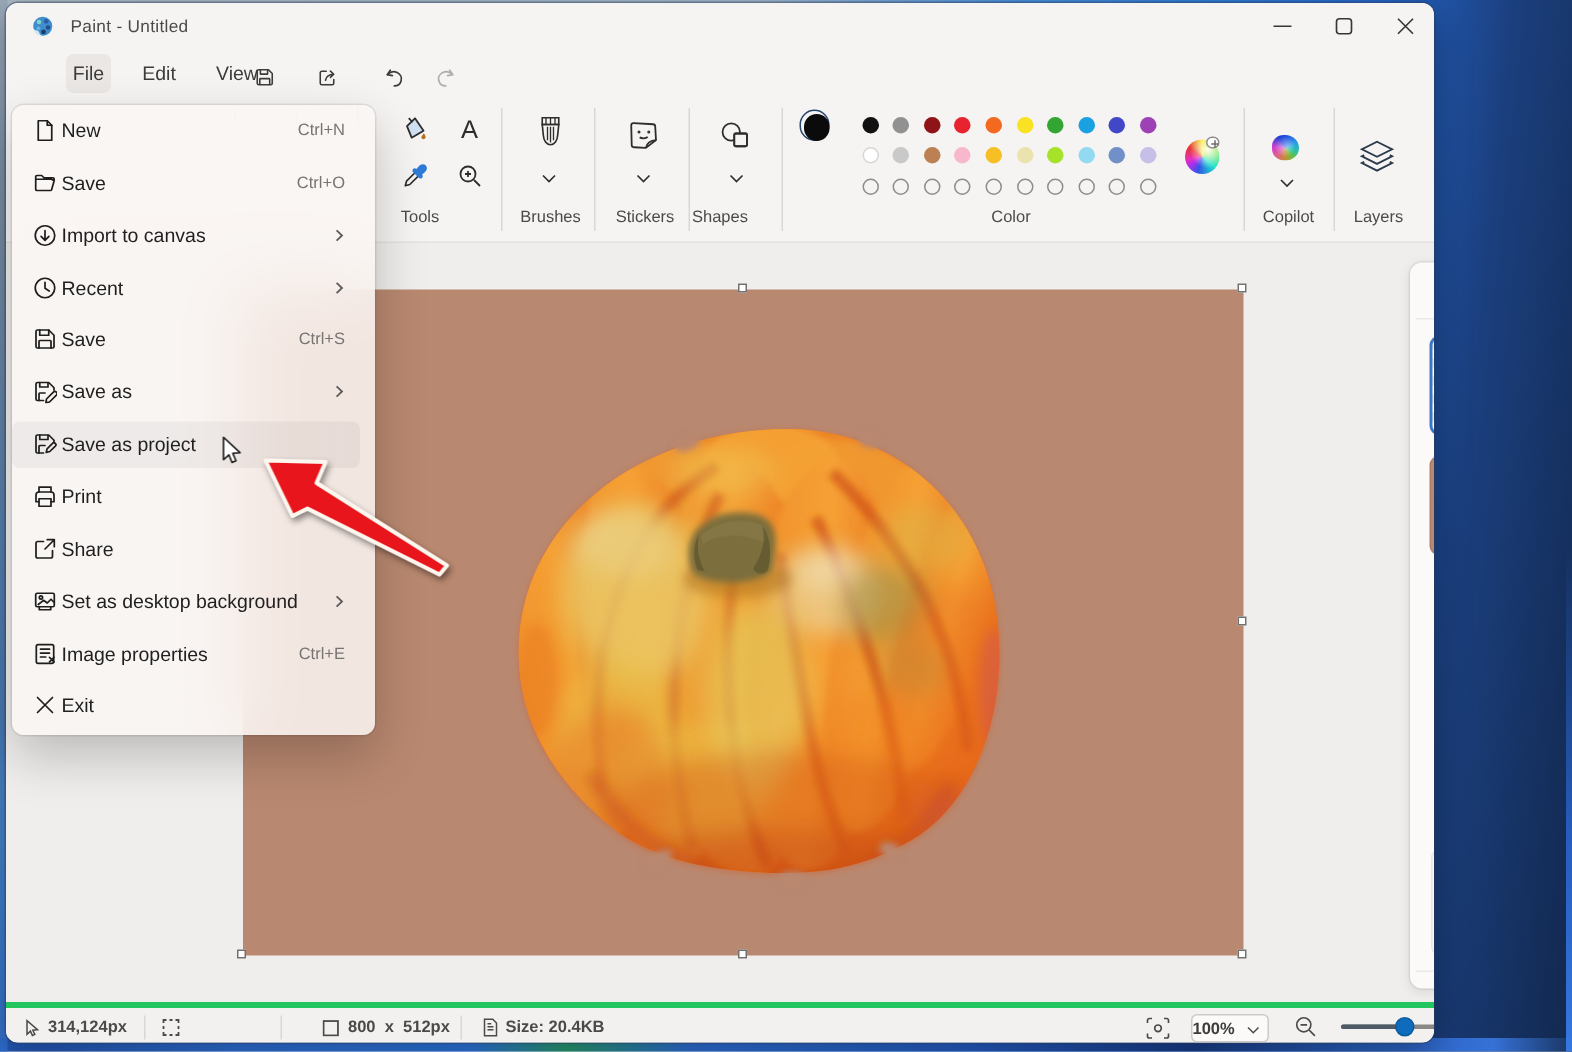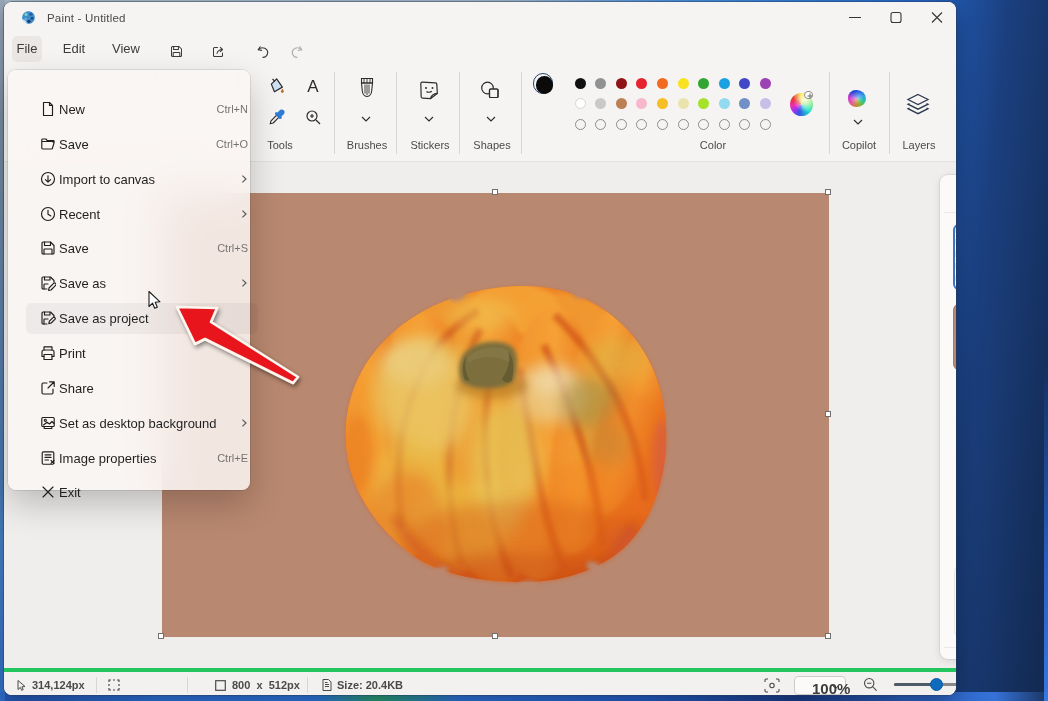--- a/index.html
+++ b/index.html
@@ -21,21 +21,21 @@
   position:absolute; left:4px; top:2px; width:952px; height:693px;
   border-radius:8px; background:#f6f4f2; overflow:hidden;
   box-shadow:0 0 0 1px rgba(40,60,90,.45), 0 8px 24px rgba(0,0,0,.35);
 }
 
 #titlebar { position:absolute; left:0; top:0; width:100%; height:31px; background:#f6f4f2; }
 #title-text { position:absolute; left:43px; top:10px; font-size:11.5px; color:#4a4a4a; letter-spacing:.2px; }
 .wbtn { position:absolute; top:0; width:46px; height:31px; color:#363636; }
 
 #menubar { position:absolute; left:0; top:31px; width:100%; height:31px; }
-.mb-item { position:absolute; top:3px; height:26px; line-height:26px; font-size:13px; color:#3c3c3c; text-align:center; }
+.mb-item { position:absolute; top:3px; height:26px; line-height:26px; font-size:13px; color:#3c3c3c; text-align:center;margin-left:32px; }
 .vsep { position:absolute; width:1px; background:#d9d6d3; }
 
 #toolbar { position:absolute; left:0; top:62px; width:100%; height:98px; border-bottom:1px solid #e4e1de; }
 .tlabel { position:absolute; top:75px; font-size:11px; color:#4c4a48; text-align:left; transform:translateX(-50%); }
 .sw { position:absolute; border-radius:50%; width:11px; height:11px; }
 .swo { position:absolute; border-radius:50%; width:11px; height:11px; border:1px solid #8f8d8b; background:transparent; }
 .chev { position:absolute; width:10px; height:6px; }
 
 #workspace { position:absolute; left:0; top:160px; width:100%; height:506px; background:#f0eeec; }
 #canvas { position:absolute; left:158px; top:31px; width:667px; height:444px; background:#b98870; }
@@ -44,21 +44,21 @@
 #rpanel { position:absolute; left:936px; top:13px; width:102px; height:484px; background:#fbfaf9; border-radius:8px;
   box-shadow:0 0 0 1px rgba(0,0,0,.06), 0 2px 8px rgba(0,0,0,.10); }
 
 #statusbar { position:absolute; left:0; top:666px; width:100%; height:27px; background:#f3f1ef; border-top:4px solid #22c55e; font-size:11px; color:#4c4a48;font-weight:bold; }
 
 #flyout { position:absolute; left:8px; top:70px; width:242px; height:420px; border-radius:8px;
   background:rgba(250,246,243,.86);
   -webkit-backdrop-filter:blur(22px) saturate(1.15); backdrop-filter:blur(22px) saturate(1.15);
   box-shadow:0 0 0 1px rgba(0,0,0,.09), 0 14px 34px rgba(0,0,0,.22);
 }
-.fi { position:absolute; left:18px; width:232px; height:35px;margin-top:22px; }
+.fi { position:absolute; left:0; width:232px; height:35px; }
 .fi .lab { position:absolute; left:33px; top:50%; transform:translateY(-50%); font-size:13px; color:#1f1f1f; }
 .fi .acc { position:absolute; right:10px; top:50%; transform:translateY(-50%); font-size:11px; color:#767472; }
 .fi .ico { position:absolute; left:14px; top:50%; transform:translateY(-50%); width:16px; height:16px; }
 .fi .sub { position:absolute; right:9px; top:50%; transform:translateY(-50%); width:10px; height:10px; }
 .fi.hl { background:rgba(0,0,0,.045); border-radius:5px; }
 </style>
 </head>
 <body>
 <div id="win">
   <div id="titlebar">
@@ -167,21 +167,21 @@
     <div class="tlabel" style="left:426px;">Stickers</div>
 
     <svg class="abs" style="left:475px;top:16px" width="23" height="21" viewBox="0 0 23 21" fill="none" stroke="#2d2d2d" stroke-width="1.2">
       <circle cx="8.5" cy="8" r="5.8"></circle>
       <rect x="10.5" y="9" width="8.5" height="8.5" rx="1" fill="#f6f4f2"></rect>
       <rect x="10.5" y="9" width="8.5" height="8.5" rx="1"></rect>
     </svg>
     <svg class="chev" style="left:482px;top:52px" viewBox="0 0 10 6">
         <path d="M1 1 L5 5 L9 1" fill="none" stroke="#2d2d2d" stroke-width="1.1"></path>
       </svg>
-    <div class="tlabel" style="left:488px;">Shapes</div>
+    <div class="tlabel" style="left:476px;">Shapes</div>
 
     <div class="abs" style="left:528.5px;top:9px;width:20.5px;height:20.5px;border-radius:50%;border:1.5px solid #24456e;"></div>
     <div class="abs" style="left:531.5px;top:12px;width:17.5px;height:17.5px;border-radius:50%;background:#0b0b0b;"></div>
     <div class="abs" style="left:529px;top:110px;width:22px;height:22px;border-radius:50%;background:#fff;border:1px solid #b9b6b3;"></div>
     <div class="sw" style="left:570.5px;top:13.5px;background:#111111;"></div>
     <div class="sw" style="left:570.5px;top:34px;background:#ffffff;border:1px solid #d8d5d2;"></div>
     <div class="swo" style="left:570.5px;top:54.5px;"></div>
     <div class="sw" style="left:591.1px;top:13.5px;background:#919191;"></div>
     <div class="sw" style="left:591.1px;top:34px;background:#c9c9c9;"></div>
     <div class="swo" style="left:591.1px;top:54.5px;"></div>
@@ -202,21 +202,21 @@
     <div class="swo" style="left:694.1px;top:54.5px;"></div>
     <div class="sw" style="left:714.7px;top:13.5px;background:#1ba0e0;"></div>
     <div class="sw" style="left:714.7px;top:34px;background:#93d9f0;"></div>
     <div class="swo" style="left:714.7px;top:54.5px;"></div>
     <div class="sw" style="left:735.3px;top:13.5px;background:#4147c6;"></div>
     <div class="sw" style="left:735.3px;top:34px;background:#7190c8;"></div>
     <div class="swo" style="left:735.3px;top:54.5px;"></div>
     <div class="sw" style="left:755.9px;top:13.5px;background:#9c42b5;"></div>
     <div class="sw" style="left:755.9px;top:34px;background:#c6c0e8;"></div>
     <div class="swo" style="left:755.9px;top:54.5px;"></div>
-    <div class="tlabel" style="left:709px;">Color</div>
+    <div class="tlabel" style="left:670px;">Color</div>
 
     <div class="abs" style="left:786px;top:29px;width:23px;height:23px;border-radius:50%;
       background:radial-gradient(circle at 66% 30%, rgba(255,255,255,.95), rgba(255,255,255,0) 55%),
       conic-gradient(from 0deg, #ffe400, #8ae32a 55deg, #1ce4c8 130deg, #2f55e8 195deg, #b02fe8 235deg, #e82fb4 262deg, #e8322f 305deg, #e88b2f 335deg, #ffe400 360deg);
       filter:blur(.3px);"></div>
     <div class="abs" style="left:800px;top:26.5px;width:8.5px;height:8.5px;border-radius:50%;background:#fdfdfd;border:1.5px solid #8f8d8b;"></div>
     <svg class="abs" style="left:802.5px;top:29px" width="6" height="6" viewBox="0 0 6 6">
         <path d="M3 0.5 V5.5 M0.5 3 H5.5" stroke="#6f6d6b" stroke-width="1"></path>
       </svg>
 
@@ -381,21 +381,21 @@
     <svg class="abs" style="left:317px;top:6px" width="12" height="14" viewBox="0 0 12 14" fill="none" stroke="#4c4a48" stroke-width="1">
       <path d="M2 1.5 H7.5 L10 4 V12.5 H2 Z"></path>
         <path d="M4 4.5 H6.5 M4 6.5 H8 M4 8.5 H8"></path>
     </svg>
     <span class="abs" style="left:333px;top:7px;">Size: 20.4KB</span>
     <svg class="abs" style="left:760px;top:6px" width="16" height="15" viewBox="0 0 16 15" fill="none" stroke="#4c4a48" stroke-width="1.1">
       <path d="M1 4 V2.2 A1.2 1.2 0 0 1 2.2 1 H4 M12 1 H13.8 A1.2 1.2 0 0 1 15 2.2 V4 M15 11 V12.8 A1.2 1.2 0 0 1 13.8 14 H12 M4 14 H2.2 A1.2 1.2 0 0 1 1 12.8 V11"></path>
       <circle cx="8" cy="7.5" r="2.2"></circle>
     </svg>
     <div class="abs" style="left:790px;top:3.5px;width:52px;height:19px;border:1px solid #cdcac7;border-radius:4px;background:#fbfaf9;">
-      <span style="position:absolute;left:17px;top:3px;font-size:15px;color:#3c3c3c;">100%</span>
+      <span style="position:absolute;left:0;top:3px;font-size:11px;color:#3c3c3c;">100%</span>
       <svg style="position:absolute;right:5px;top:7px" width="9" height="6" viewBox="0 0 9 6">
           <path d="M1 1 L4.5 4.5 L8 1" fill="none" stroke="#4c4a48" stroke-width="1"></path>
         </svg>
     </div>
     <svg class="abs" style="left:859px;top:5px" width="15" height="15" viewBox="0 0 15 15" fill="none" stroke="#4c4a48" stroke-width="1.1">
       <circle cx="6.2" cy="6.2" r="4.7"></circle>
         <path d="M9.8 9.8 L13.6 13.6"></path>
         <path d="M4 6.2 H8.4"></path>
     </svg>
     <div class="abs" style="left:890px;top:11px;width:135px;height:3px;border-radius:2px;background:#8a8886;"></div>

